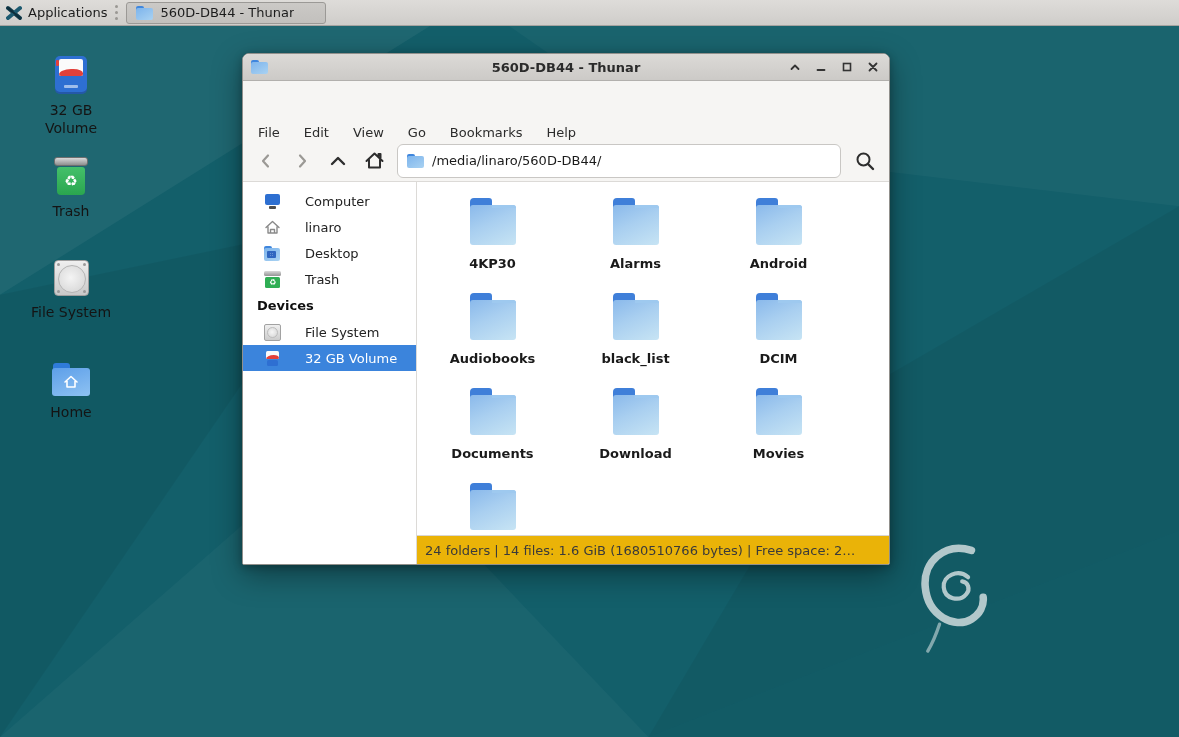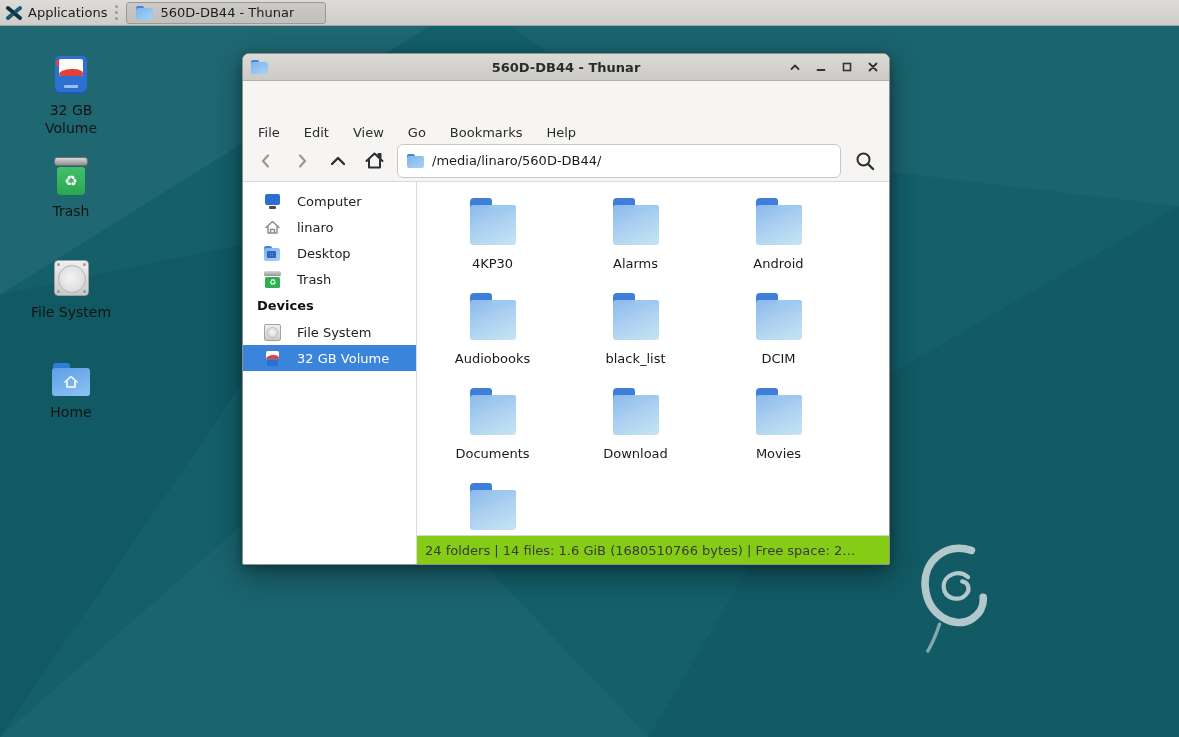--- a/index.html
+++ b/index.html
@@ -104,21 +104,21 @@
   }
   .path-input { border:none; outline:none; flex:1; font-size:13px; color:#1a1a1a; background:transparent; font-family:inherit; padding:0; }
   .search-btn { width:28px; height:28px; display:flex; align-items:center; justify-content:center; }
 
   .win-body { flex:1; display:flex; min-height:0; }
   .sidebar {
     flex:0 0 174px; border-right:1px solid #dcdad7; background:#fff;
     padding-top:6px; font-size:13px; color:#222; overflow:hidden;
   }
   .side-header { font-weight:bold; color:#101010; padding:6px 0 6px 14px; }
-  .side-item { display:flex; align-items:center; gap:16px; height:26px; padding-left:21px; cursor:default; }
+  .side-item { display:flex; align-items:center; gap:24px; height:26px; padding-left:21px; cursor:default; }
   .side-item .s-label { white-space:nowrap; }
   .side-item.selected { background:#3b84dc; color:#fff; padding-right:8px; }
   .side-item.selected .s-label { color:#fff; }
   .side-item .spacer { flex:1; }
 
   .side-ico { width:17px; height:17px; position:relative; flex:0 0 17px; }
   .ico-computer .scr { position:absolute; top:1px; left:1px; width:15px; height:11px; background:#2d6fd1; border-radius:2px; }
   .ico-computer .std { position:absolute; bottom:1px; left:5px; width:7px; height:3px; background:#4d4d4d; border-radius:1px; }
   .ico-deskfolder .tab { position:absolute; top:1px; left:0; width:8px; height:5px; background:#3f86dd; border-radius:2px 2px 0 0; }
   .ico-deskfolder .fbody { position:absolute; top:3px; left:0; right:1px; bottom:1px; background:linear-gradient(150deg,#7db4ec,#a9d2f2); border-radius:2px; }
@@ -126,31 +126,31 @@
   .ico-trash-s .lid { position:absolute; top:0; left:0; right:0; height:5px; background:linear-gradient(#d9d9d9,#939393); border-radius:1.5px; }
   .ico-trash-s .can { position:absolute; top:6px; left:1px; right:1px; bottom:0; background:#2fae54; border-radius:1.5px; color:#fff; font-size:8px; line-height:11px; text-align:center; }
   .ico-hdd-s { background:linear-gradient(#efefef,#cccccc); border:1px solid #a2a2a2; border-radius:2px; }
   .ico-hdd-s .platter { position:absolute; top:2px; left:2px; width:11px; height:11px; border-radius:50%; background:radial-gradient(circle at 45% 45%, #f5f5f5, #d4d4d4); border:1px solid #bcbcbc; }
   .ico-usb-s .cap { position:absolute; top:1px; left:2px; right:2px; height:8px; background:#fafafa; border-radius:1.5px; overflow:hidden; }
   .ico-usb-s .cap .wave { position:absolute; bottom:0; left:0; right:0; height:4px; background:#e2403a; border-radius:60% 40% 0 0/100% 70% 0 0; }
   .ico-usb-s .bdy { position:absolute; top:10px; left:3px; right:3px; bottom:1px; background:#2e6fd2; border-radius:1.5px; }
 
   .view-and-status { flex:1; display:flex; flex-direction:column; min-width:0; }
   .view { flex:1; background:#fff; padding:14px 0 0 4px; overflow:hidden; }
-  .folder-grid { display:grid; grid-template-columns:repeat(3,143px); }
+  .folder-grid { display:grid; grid-template-columns:repeat(3,143px);font-weight:bold; }
   .folder-item { height:95px; display:flex; flex-direction:column; align-items:center; cursor:default; }
   .big-folder { position:relative; width:48px; height:47px; margin-top:2px; }
   .big-folder .tab { position:absolute; top:0; left:1px; width:22px; height:13px; background:#3f7fd9; border-radius:4px 3px 0 0; }
   .big-folder .fbody { position:absolute; top:7px; left:1px; right:1px; bottom:0; border-radius:3px;
     background:linear-gradient(155deg,#8ab9eb 0%,#a9cff0 45%,#c7e4f4 100%); }
   .big-folder .edge { position:absolute; top:7px; left:23px; right:1px; height:3px; background:#9ec9ef; border-radius:0 3px 0 0; }
   .folder-label { margin-top:11px; font-size:13px; color:#1a1a1a; white-space:nowrap; }
 
   .statusbar {
-    flex:0 0 29px; background:#84cc16; border-top:1px solid #d8d6d3;
+    flex:0 0 29px; background:#eab308; border-top:1px solid #d8d6d3;
     display:flex; align-items:center; padding-left:8px;
     font-size:13px; color:#3a3a3a; white-space:nowrap; overflow:hidden;
   }
 
   
   .debian { position:absolute; left:916px; top:540px; z-index:5; opacity:.88; }
 </style>
 </head>
 <body>
 

